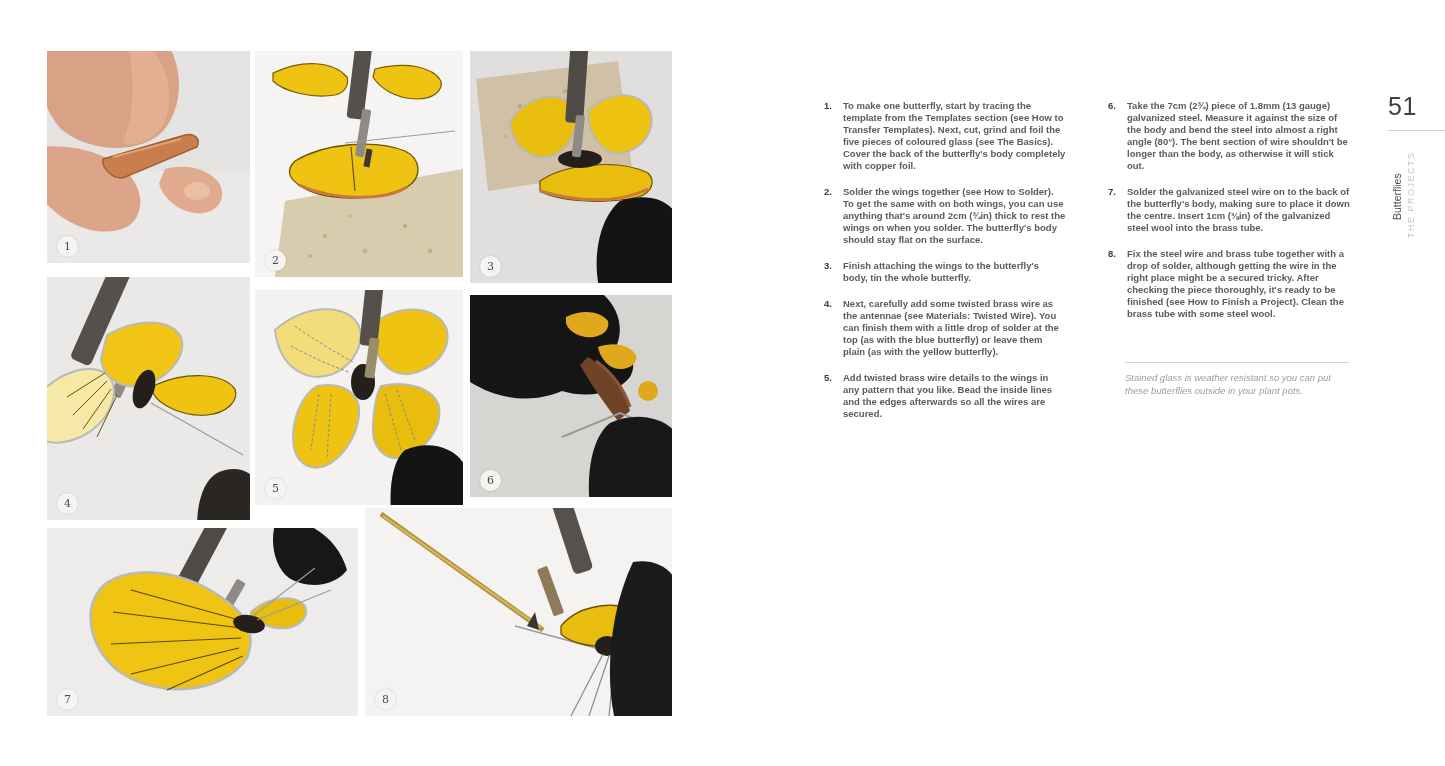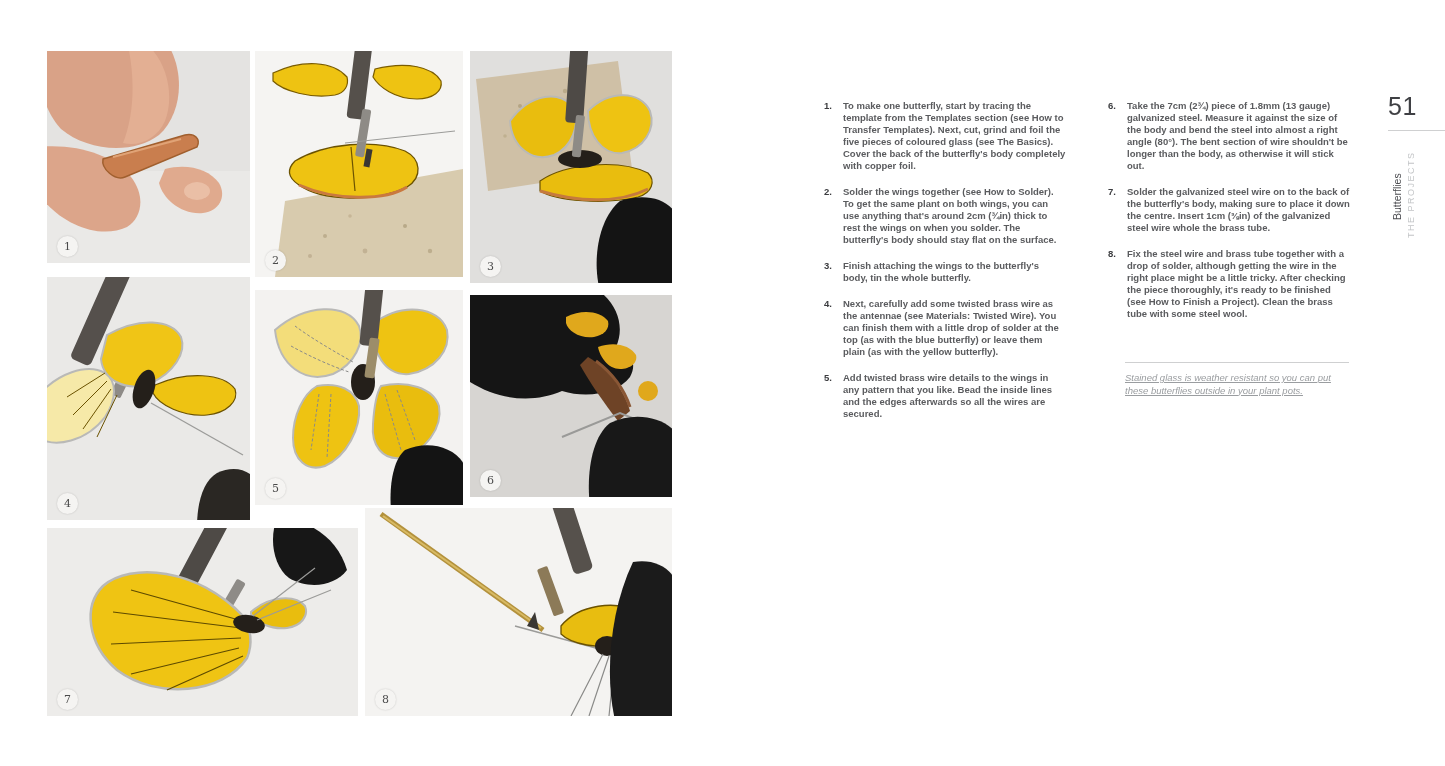--- a/index.html
+++ b/index.html
@@ -39,21 +39,21 @@
     width:12px;min-width:12px;margin-right:7px;text-align:left;
   }
   .step p{margin:0;font-weight:bold;}
   
   .note{
     position:absolute;left:1125px;top:362px;width:224px;
   }
   .note .rule{height:1px;background:#cfd0d1;margin-bottom:9px;}
   .note p{
     margin:0;font-style:italic;
-    font-size:9.5px;line-height:12.5px;color:#9a9da0;text-decoration:underline;
+    font-size:9.5px;line-height:12.5px;color:#9a9da0;
   }
   
   .folio{
     position:absolute;left:1388px;top:92px;
     font-size:25px;font-weight:400;color:#3f4044;letter-spacing:.5px;
   }
   .folio-rule{
     position:absolute;left:1388px;top:130px;width:57px;height:1px;
     background:#cfd0d1;
   }
@@ -217,21 +217,21 @@
     <span class="badge">8</span>
   </figure>
 
   <div class="col col-1">
     <div class="step">
       <span class="num">1.</span>
       <p>To make one butterfly, start by tracing the template from the Templates section (see How to Transfer Templates). Next, cut, grind and foil the five pieces of coloured glass (see The Basics). Cover the back of the butterfly's body completely with copper foil.</p>
     </div>
     <div class="step">
       <span class="num">2.</span>
-      <p>Solder the wings together (see How to Solder). To get the same plant on both wings, you can use anything that's around 2cm (¾in) thick to rest the wings on when you solder. The butterfly's body should stay flat on the surface.</p>
+      <p>Solder the wings together (see How to Solder). To get the same with on both wings, you can use anything that's around 2cm (¾in) thick to rest the wings on when you solder. The butterfly's body should stay flat on the surface.</p>
     </div>
     <div class="step">
       <span class="num">3.</span>
       <p>Finish attaching the wings to the butterfly's body, tin the whole butterfly.</p>
     </div>
     <div class="step">
       <span class="num">4.</span>
       <p>Next, carefully add some twisted brass wire as the antennae (see Materials: Twisted Wire). You can finish them with a little drop of solder at the top (as with the blue butterfly) or leave them plain (as with the yellow butterfly).</p>
     </div>
     <div class="step">
@@ -240,25 +240,25 @@
     </div>
   </div>
 
   <div class="col col-2">
     <div class="step">
       <span class="num">6.</span>
       <p>Take the 7cm (2¾) piece of 1.8mm (13 gauge) galvanized steel. Measure it against the size of the body and bend the steel into almost a right angle (80°). The bent section of wire shouldn't be longer than the body, as otherwise it will stick out.</p>
     </div>
     <div class="step">
       <span class="num">7.</span>
-      <p>Solder the galvanized steel wire on to the back of the butterfly's body, making sure to place it down the centre. Insert 1cm (⅜in) of the galvanized steel wire whole the brass tube.</p>
+      <p>Solder the galvanized steel wire on to the back of the butterfly's body, making sure to place it down the centre. Insert 1cm (⅜in) of the galvanized steel wool into the brass tube.</p>
     </div>
     <div class="step">
       <span class="num">8.</span>
-      <p>Fix the steel wire and brass tube together with a drop of solder, although getting the wire in the right place might be a little tricky. After checking the piece thoroughly, it's ready to be finished (see How to Finish a Project). Clean the brass tube with some steel wool.</p>
+      <p>Fix the steel wire and brass tube together with a drop of solder, although getting the wire in the right place might be a secured tricky. After checking the piece thoroughly, it's ready to be finished (see How to Finish a Project). Clean the brass tube with some steel wool.</p>
     </div>
   </div>
 
   <div class="note">
     <div class="rule"></div>
     <p>Stained glass is weather resistant so you can put these butterflies outside in your plant pots.</p>
   </div>
 
   <div class="folio">51</div>
   <div class="folio-rule"></div>

